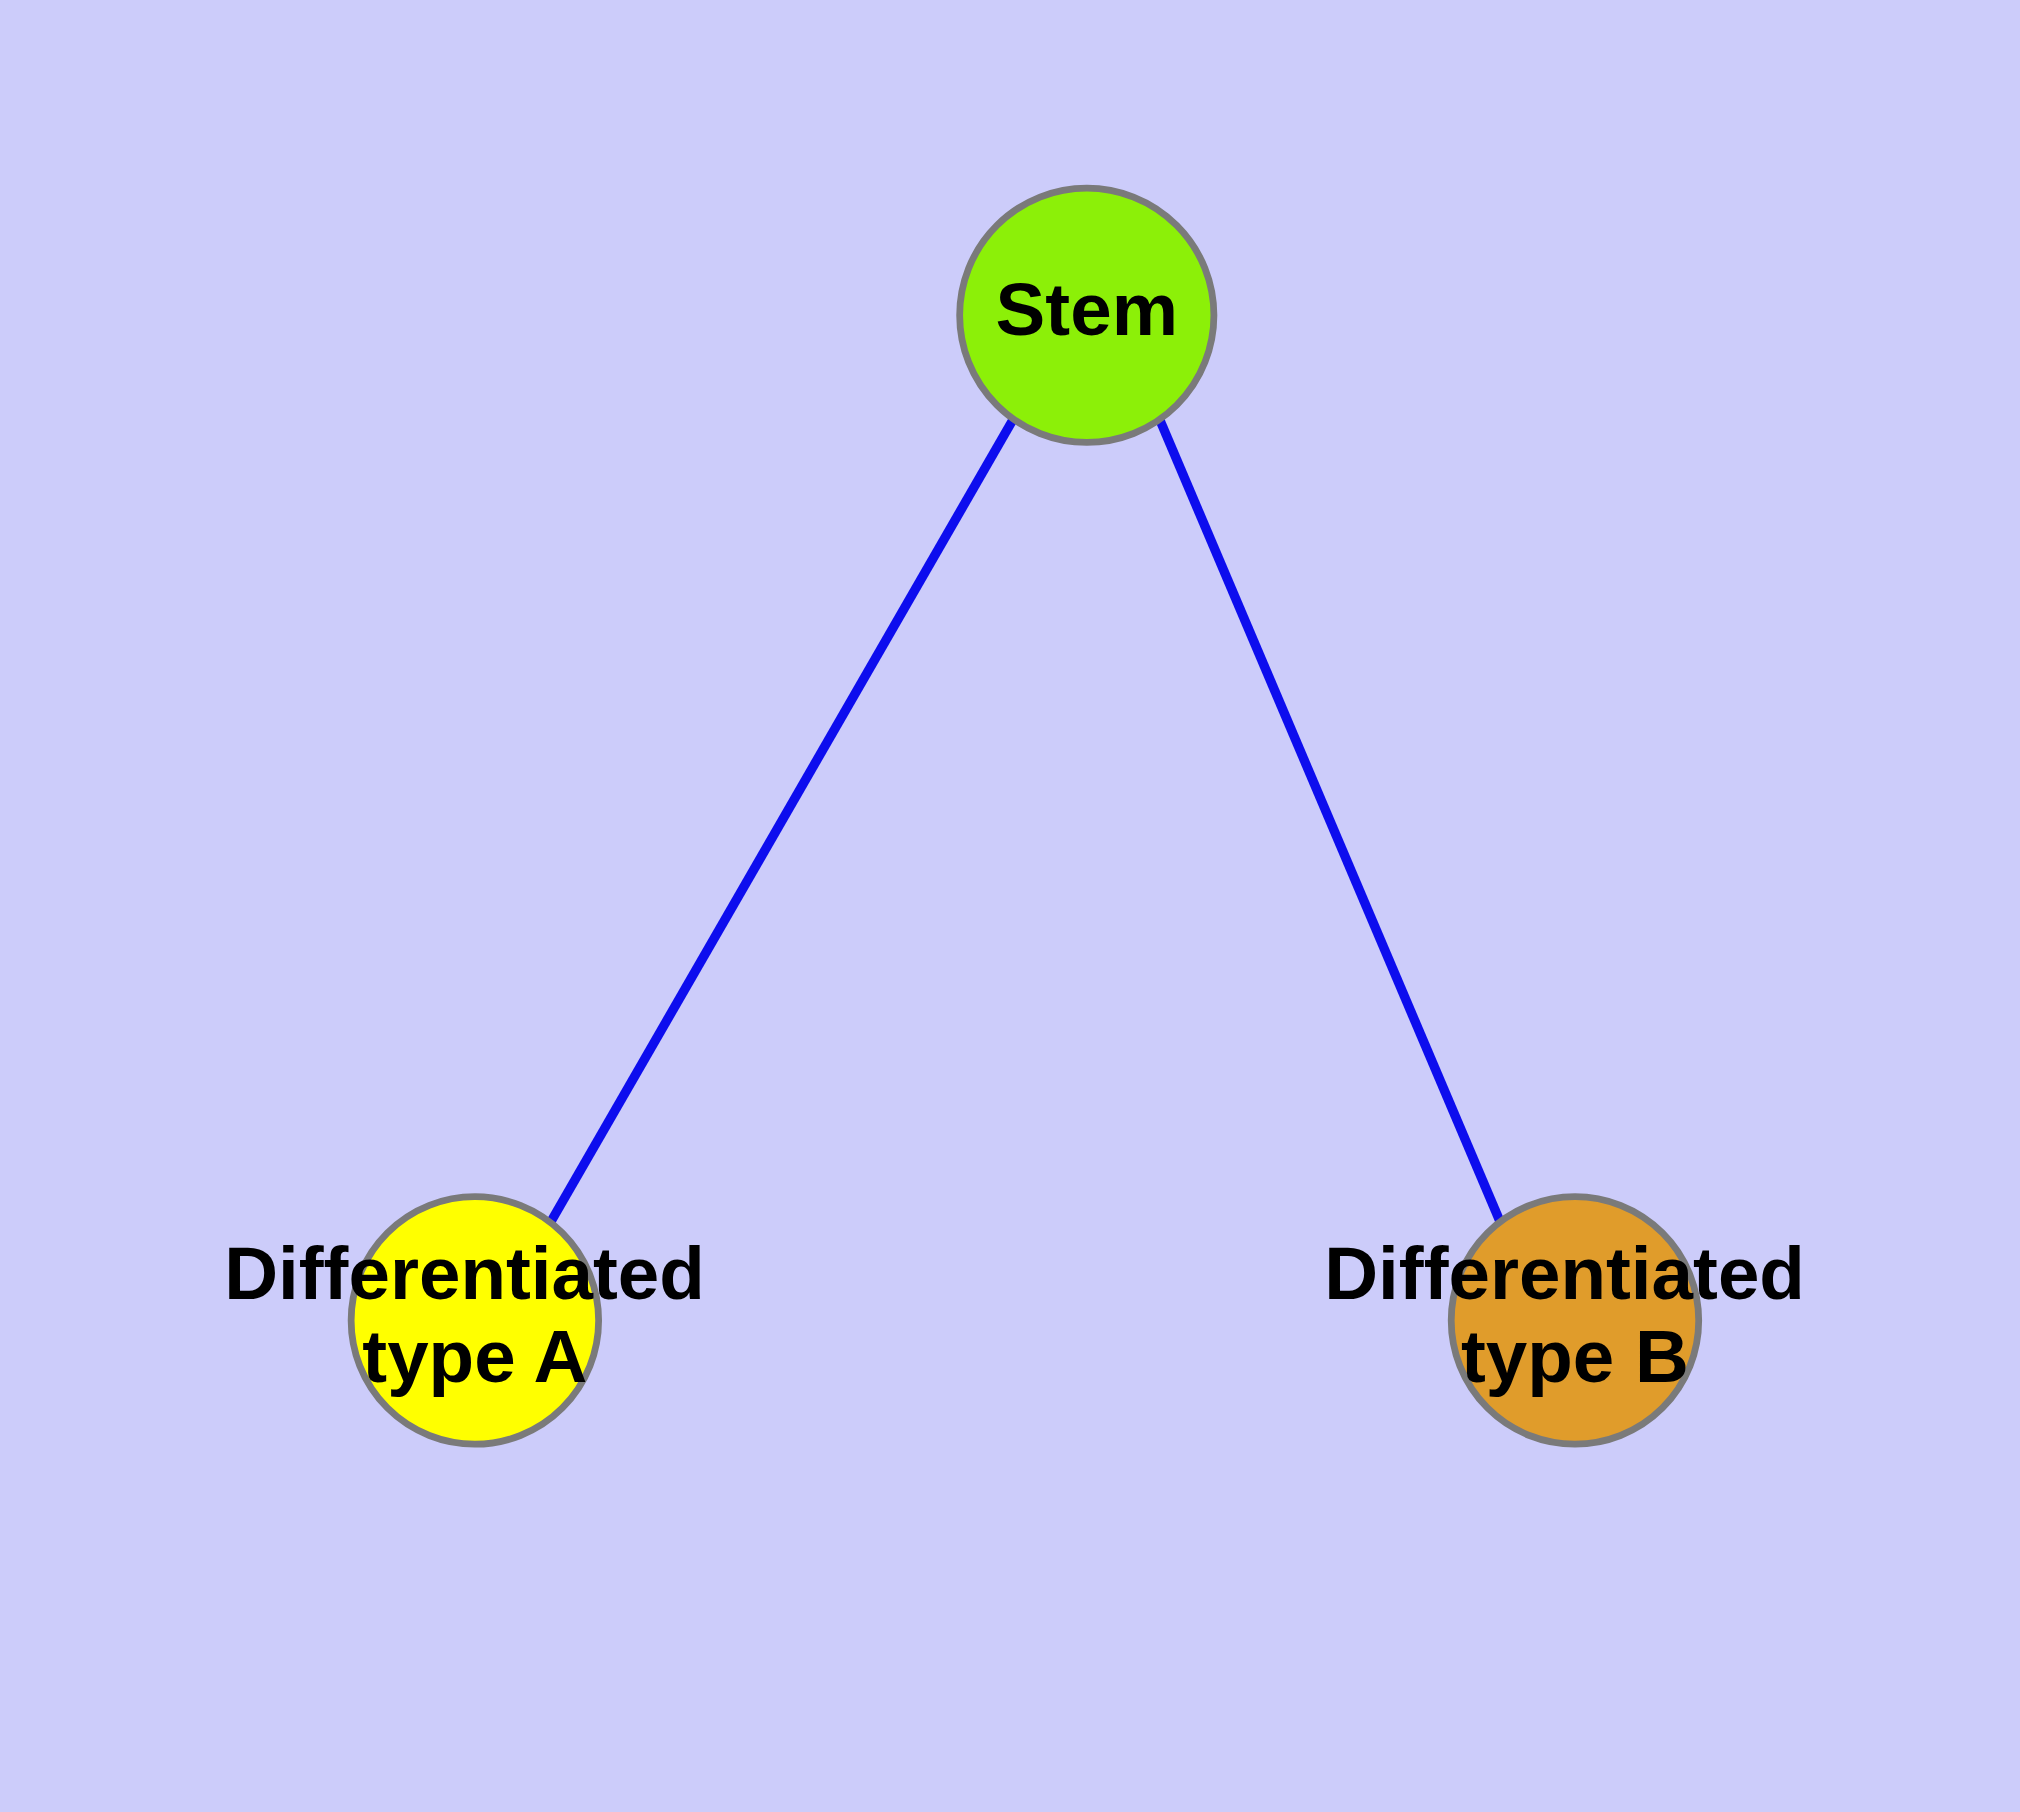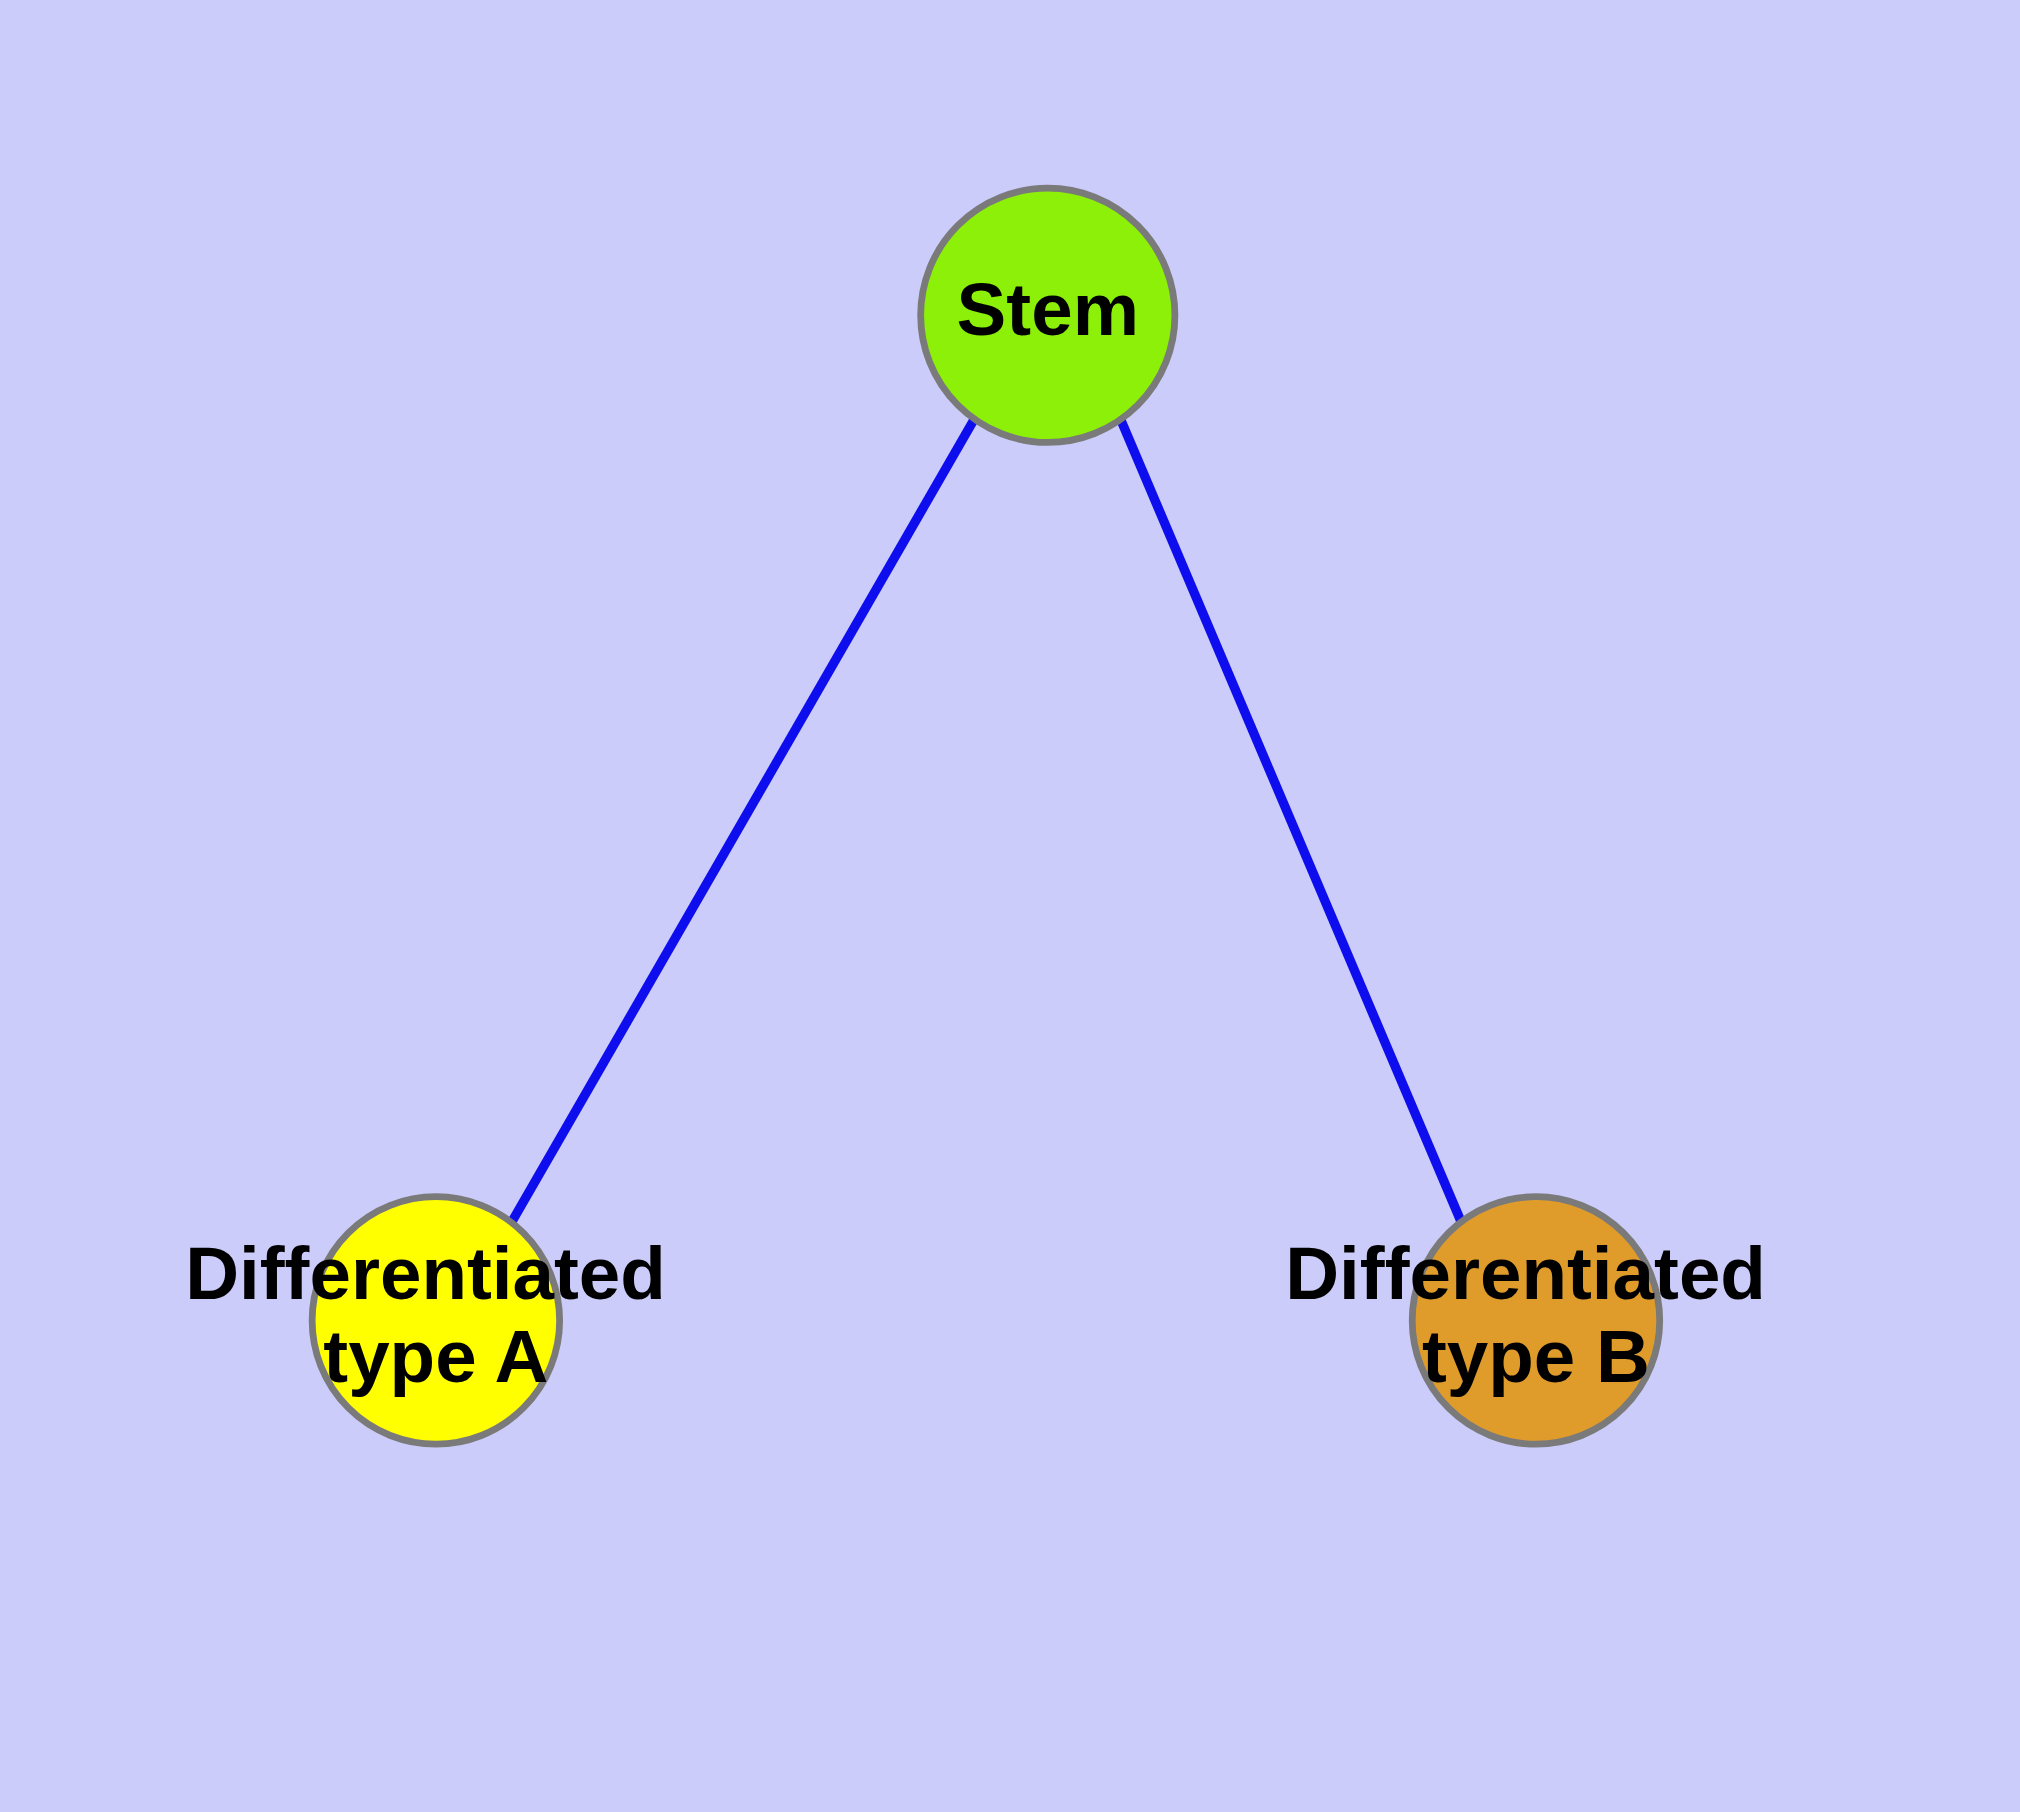--- a/index.html
+++ b/index.html
@@ -27,21 +27,21 @@
     font-family: "Liberation Sans", sans-serif;
     font-weight: bold;
     fill: #000000;
     text-anchor: middle;
     dominant-baseline: middle;
   }
 </style>
 </head>
 <body style="background: rgb(204, 204, 250);">
 
-<div id="canvas" style="width: 1871px; height: 1812px;">
+<div id="canvas" style="width: 1871px; height: 1812px; margin-left: 39px;">
   <svg id="graph-svg" viewBox="0 0 2384 2138" xmlns="http://www.w3.org/2000/svg">
 
     <rect id="bg-rect" x="0" y="0" width="2384" height="2138" fill="#CCCCFA"></rect>
 
     <g id="edges-group">
       <line id="edge-0" x1="1149" y1="495" x2="604" y2="1441" stroke="#0D0DEE" stroke-width="11" stroke-linecap="butt"></line>
       <line id="edge-1" x1="1322" y1="495" x2="1723" y2="1440" stroke="#0D0DEE" stroke-width="11" stroke-linecap="butt"></line>
     </g>
 
     <g id="nodes-group">

